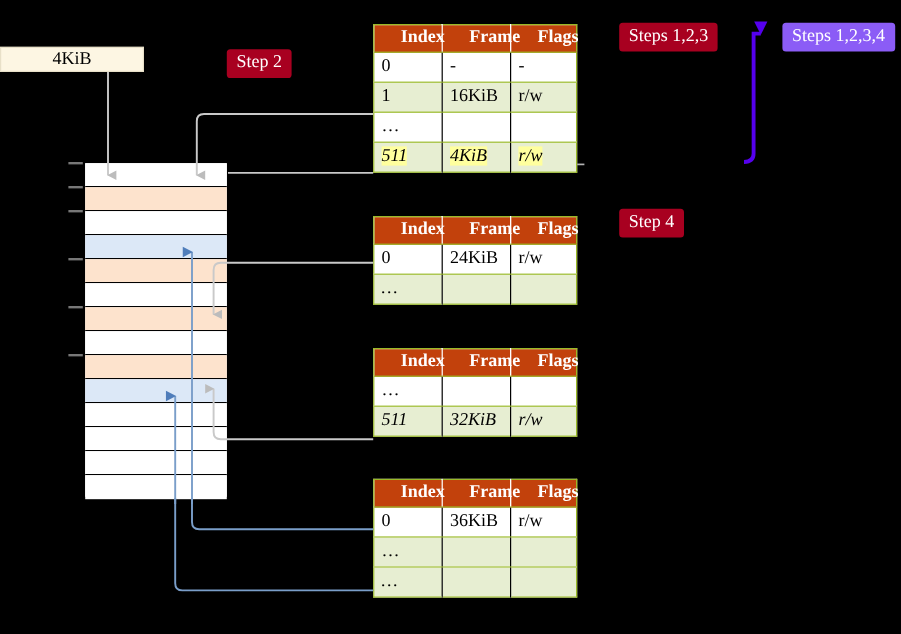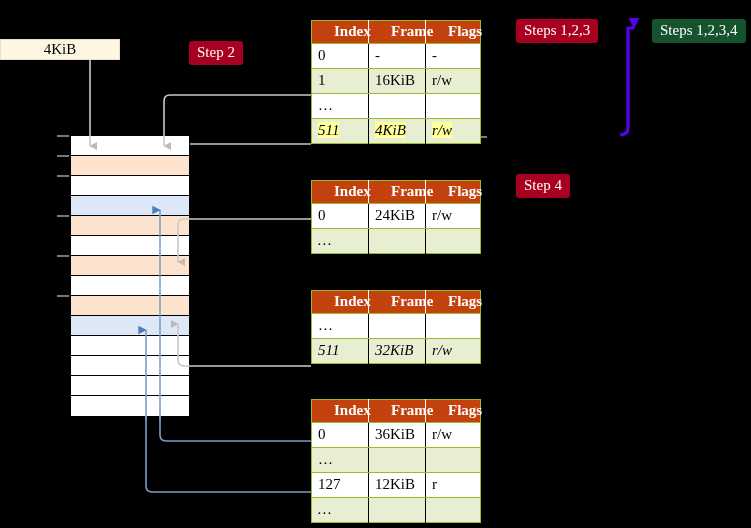--- a/index.html
+++ b/index.html
@@ -26,21 +26,21 @@
     position: absolute;
     color: #ffffff;
     font-size: 15px;
     line-height: 1;
     padding: 4px 8px 5px 8px;
     border-radius: 3px;
     white-space: nowrap;
     font-family: "Liberation Serif", "DejaVu Serif", serif;
   }
   .badge-red   { background: #a80020; }
-  .badge-blue  { background: #14532d; }
+  .badge-blue  { background: #8b5cf6; }
 
   
   #mem-size-label {
     position: absolute;
     left: 0px;
     top: 39px;
     width: 120px;
     height: 21px;
     background: #fdf6e3;
     border: 1px solid #e8e0c8;
@@ -282,25 +282,20 @@
     <tbody>
         <tr>
           <td><span>0</span></td>
           <td><span>36KiB</span></td>
           <td><span>r/w</span></td>
         </tr>
         <tr class="alt">
           <td><span>…</span></td>
           <td><span></span></td>
           <td><span></span></td>
-        </tr>
-        <tr>
-          <td><span>127</span></td>
-          <td><span>12KiB</span></td>
-          <td><span>r</span></td>
         </tr>
         <tr class="alt">
           <td><span>…</span></td>
           <td><span></span></td>
           <td><span></span></td>
         </tr>
       </tbody>
   </table>
 
   <svg id="wires" viewBox="0 0 751 528">

